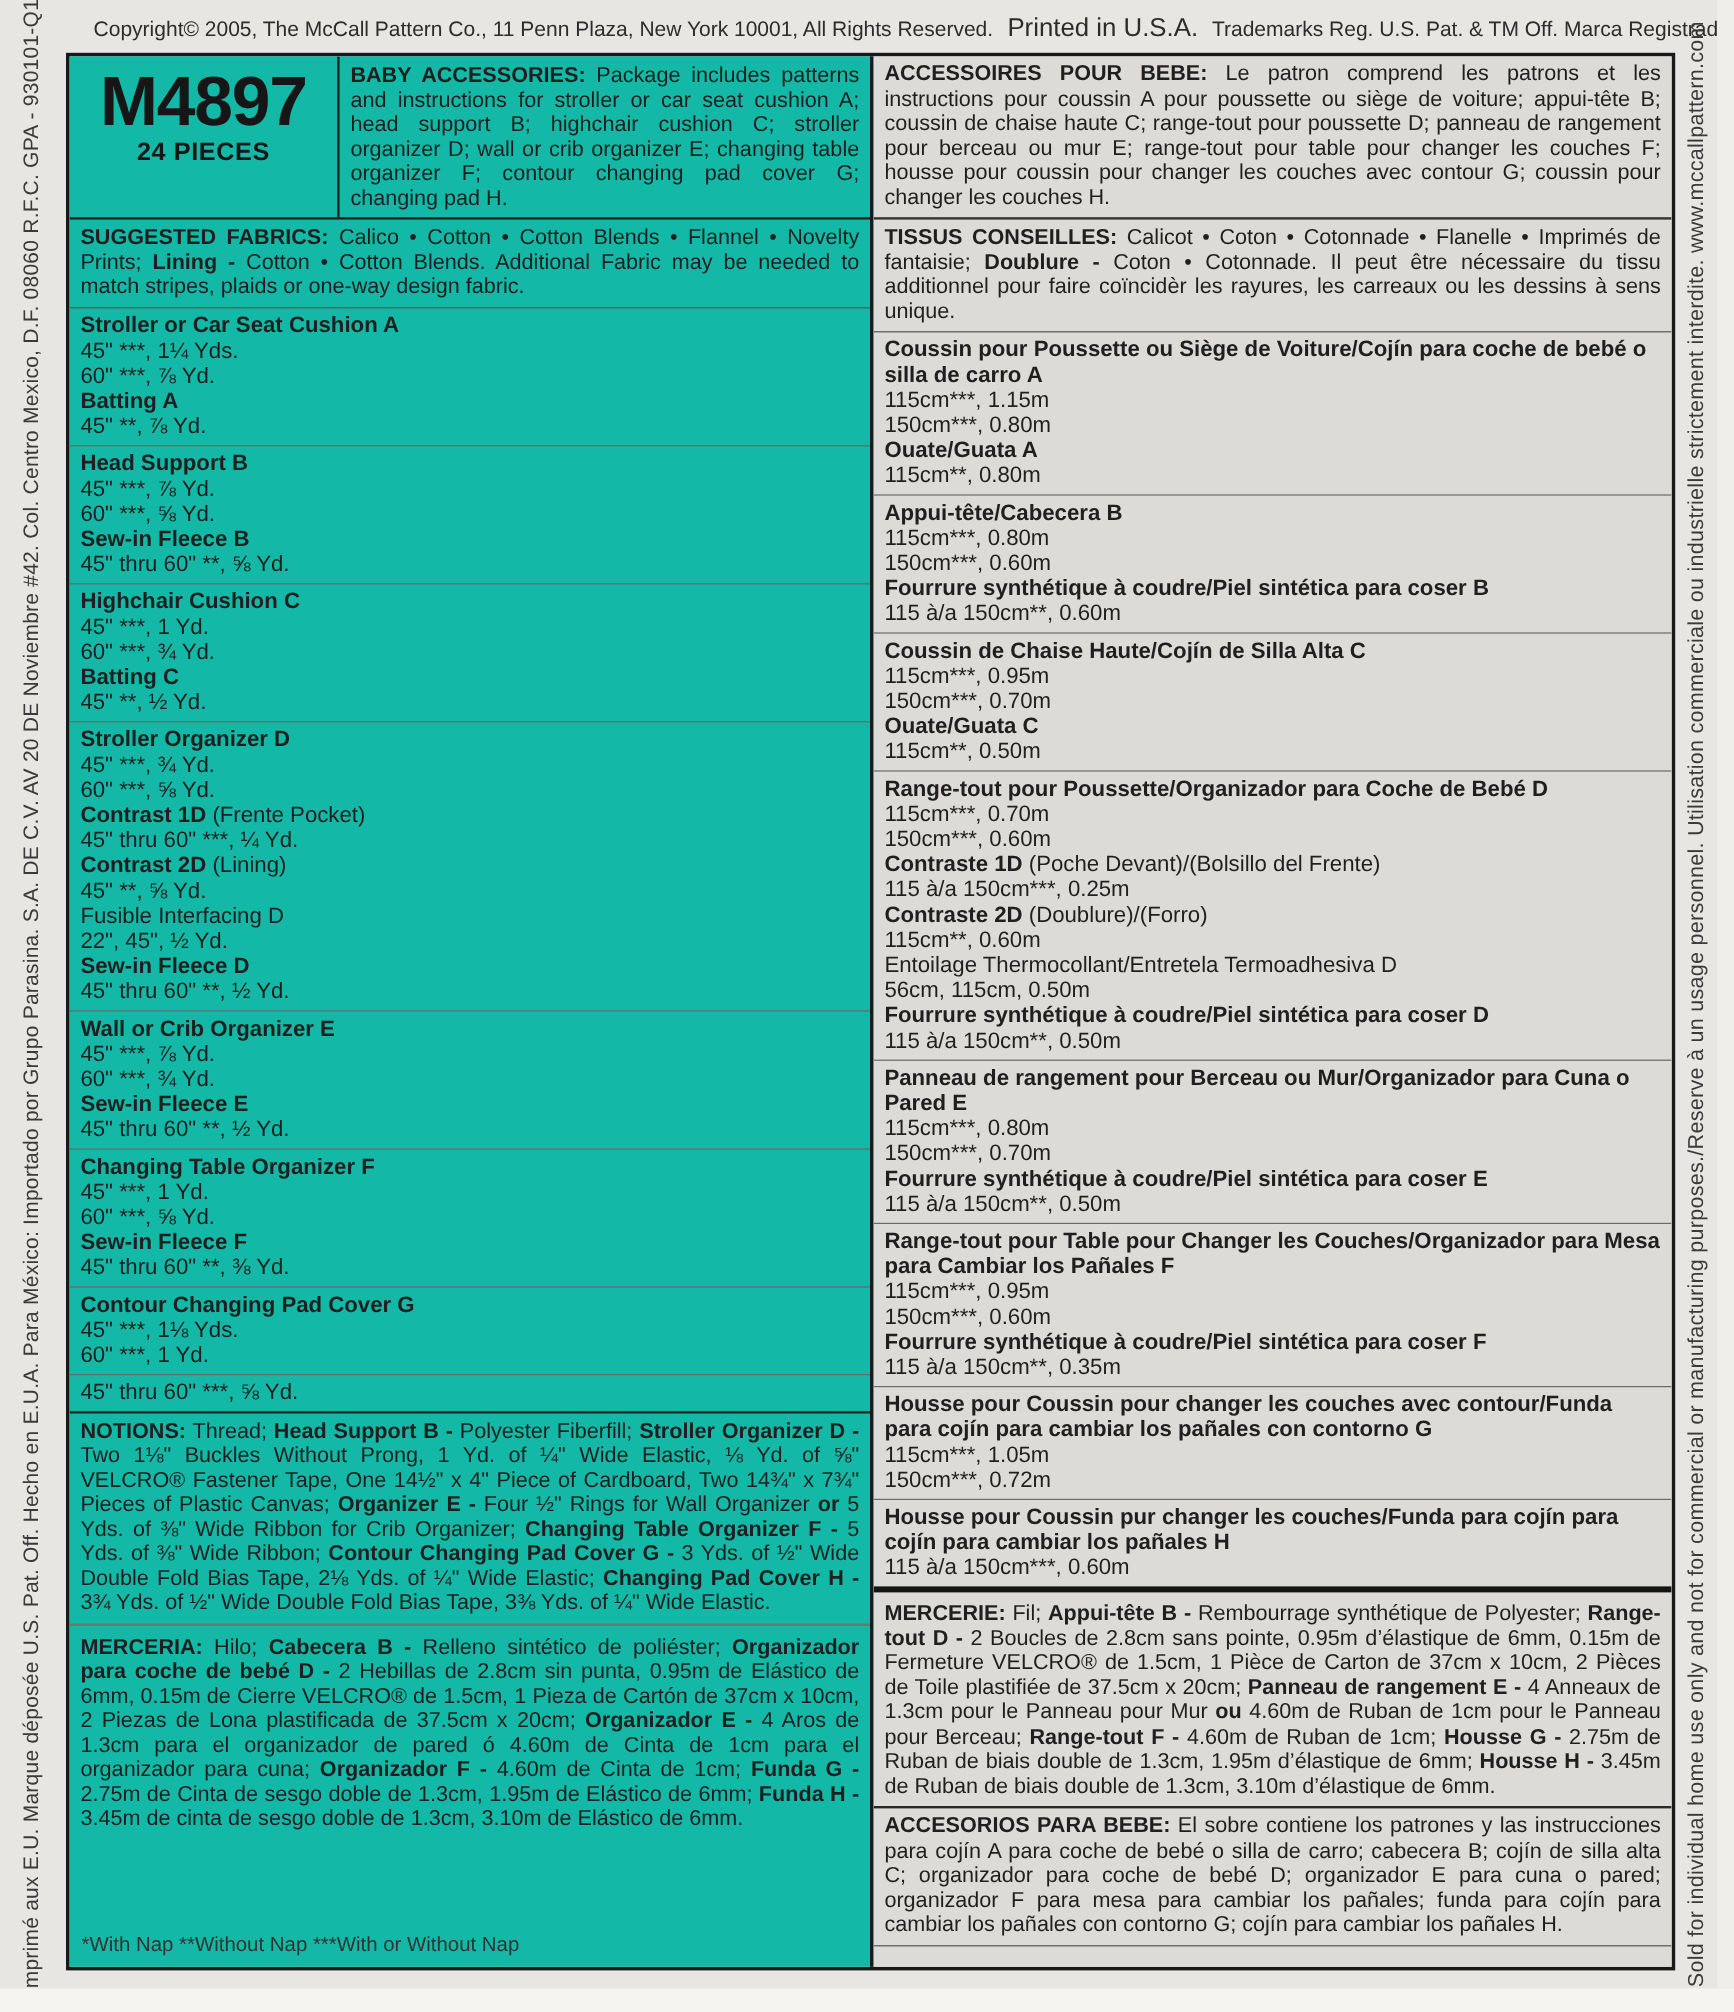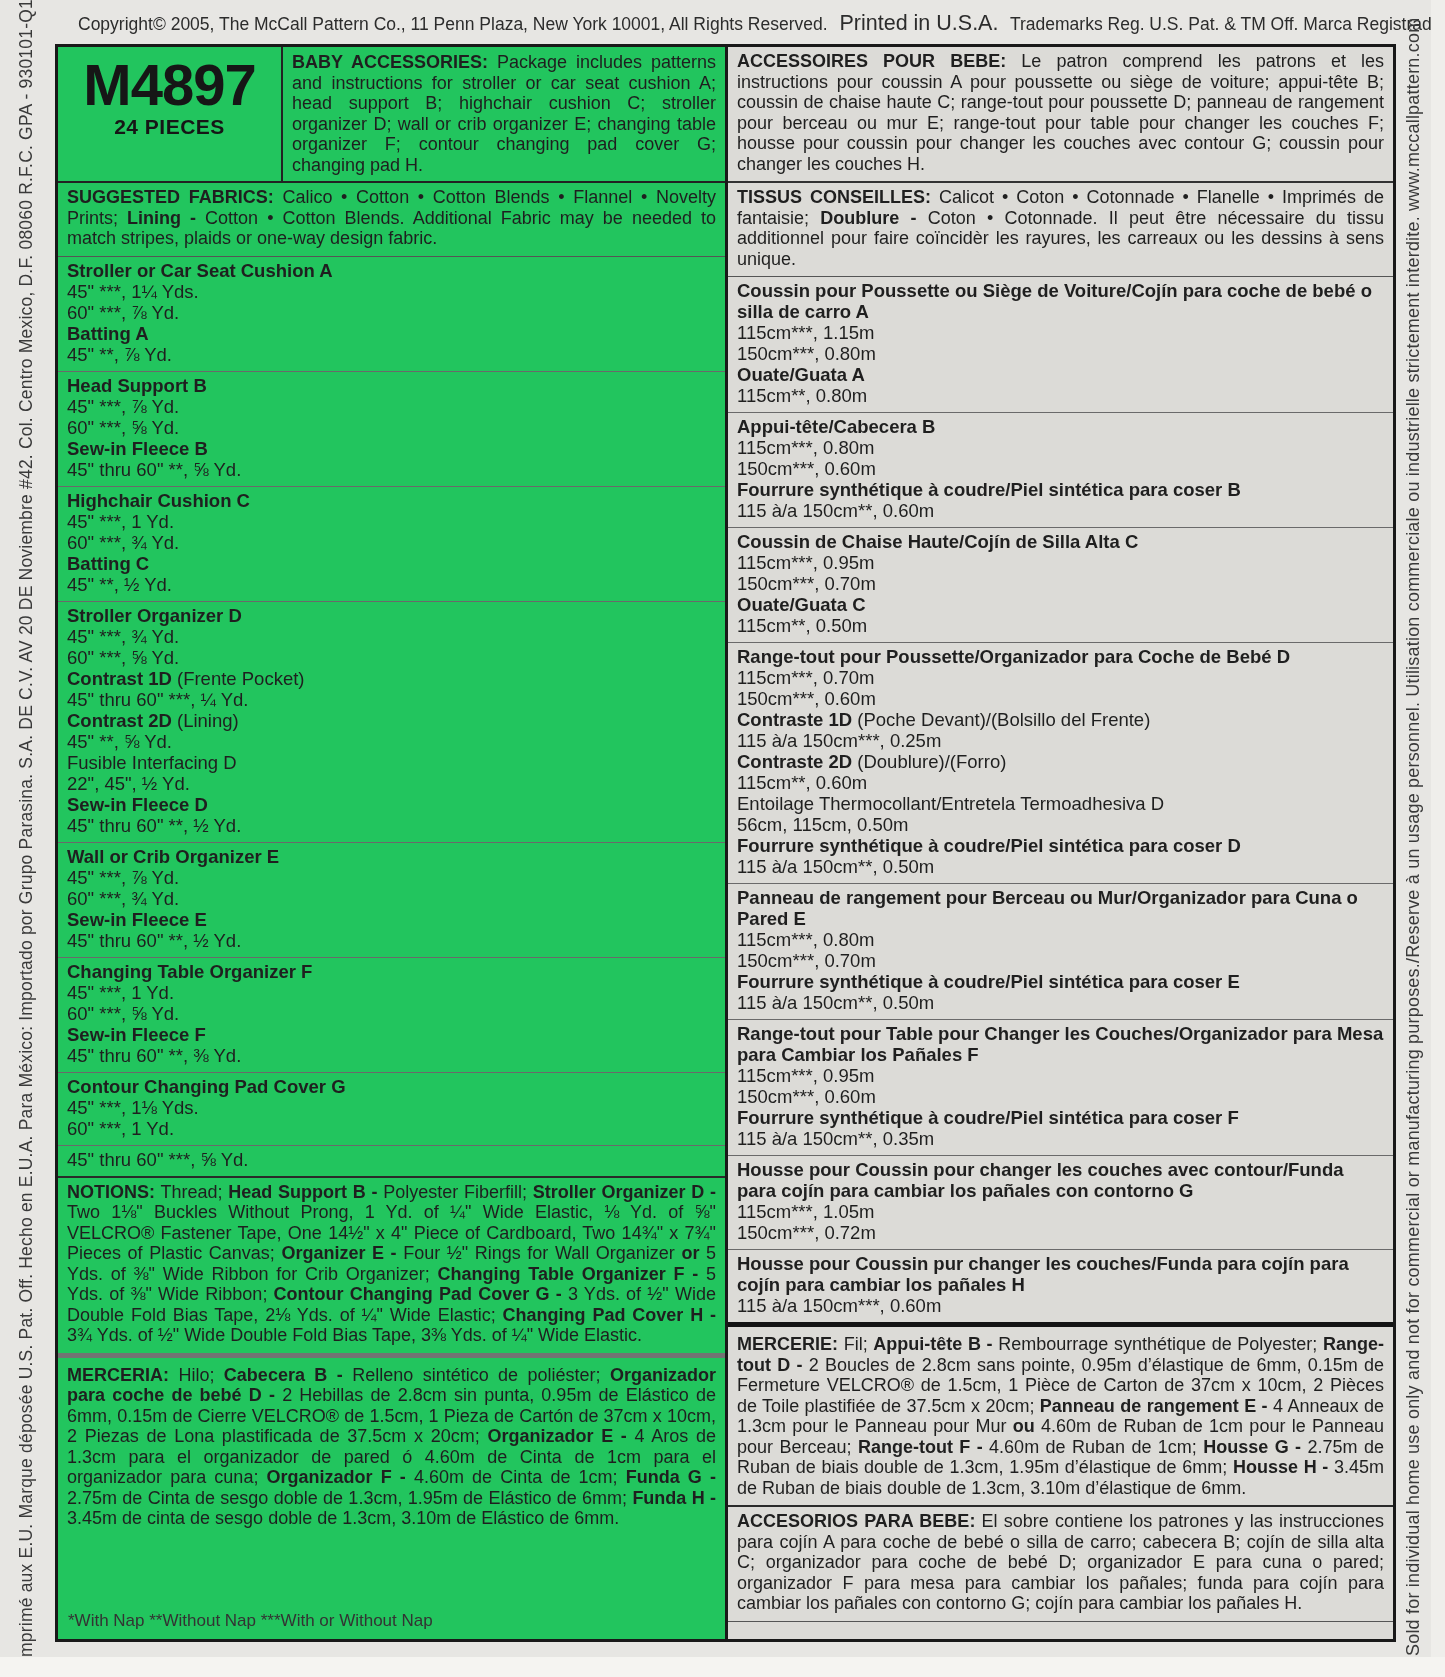--- a/index.html
+++ b/index.html
@@ -5,37 +5,37 @@
   html,body{margin:0;padding:0;}
   body{width:1445px;height:1677px;font-family:"Liberation Sans",sans-serif;background:#e7e6e3;}
   .page{position:relative;width:1445px;height:1677px;background:#e7e6e3;overflow:hidden;}
   .copyright{position:absolute;top:11px;left:78px;font-size:17.5px;white-space:nowrap;color:#2c2c2c;}
   .copyright .printed{font-size:21.5px;margin:0 7px;}
   .vtext{position:absolute;transform:rotate(-90deg);transform-origin:0 0;white-space:nowrap;font-size:17.5px;color:#3a3a3a;letter-spacing:.2px;}
   .vleft{left:16px;top:1662px;}
   .vright{left:1403px;top:1656px;font-size:18px;}
   .frame{position:absolute;left:55px;top:44px;width:1341px;height:1598px;border:3px solid #191919;display:flex;box-sizing:border-box;background:#e9e8e5;}
   .col{box-sizing:border-box;display:flex;flex-direction:column;overflow:hidden;}
-  .col-left{width:670px;border-right:3px solid #191919;background:#22c55e;}
+  .col-left{width:670px;border-right:3px solid #191919;background:#14b8a6;}
   .col-right{flex:1;background:#dcdbd7;}
   .id-header{display:flex;border-bottom:2px solid #222;}
   .id-box{width:225px;box-sizing:border-box;border-right:2px solid #222;text-align:center;padding:10px 4px 6px;}
   .pattern-number{font-size:58px;font-weight:700;line-height:.95;letter-spacing:-1px;color:#161616;}
   .pieces{font-size:21px;font-weight:700;margin-top:3px;letter-spacing:.5px;color:#161616;}
   .desc{flex:1;padding:5px 9px 6px;}
   .para{font-size:18px;line-height:20.5px;text-align:justify;color:#1f1f1f;}
   .para .b{font-weight:700;}
   .sec-para{padding:4px 9px 7px;}
   .suggested{border-bottom:1px solid #555;}
   .yard-section{border-bottom:1px solid #6a6a6a;padding:3px 9px 6px;}
   .yard-list .yard-section:last-child{border-bottom:none;}
   .yard-line{font-size:18.5px;line-height:21px;color:#1f1f1f;}
   .yard-line .b{font-weight:700;}
   .notions{border-top:2px solid #2a2a2a;}
-  .merceria{border-top:5px solid #737373;padding-top:7px;}
+  .merceria{border-top:2px solid #737373;padding-top:7px;}
   .accessoires{border-bottom:2px solid #333;}
   .tissus{border-bottom:1px solid #555;}
   .mercerie{border-top:5px solid #141414;border-bottom:2px solid #2a2a2a;padding-top:7px;}
   .accesorios{border-bottom:1px solid #555;}
   .footnote{margin-top:auto;padding:4px 10px 8px;font-size:17px;color:#333;}
   .bottom-strip{position:absolute;left:0;right:0;bottom:0;height:20px;background:#f5f4f1;}
   .right-strip{position:absolute;top:0;bottom:20px;right:0;width:14px;background:#efeeeb;}
 </style>
 </head>
 <body>

